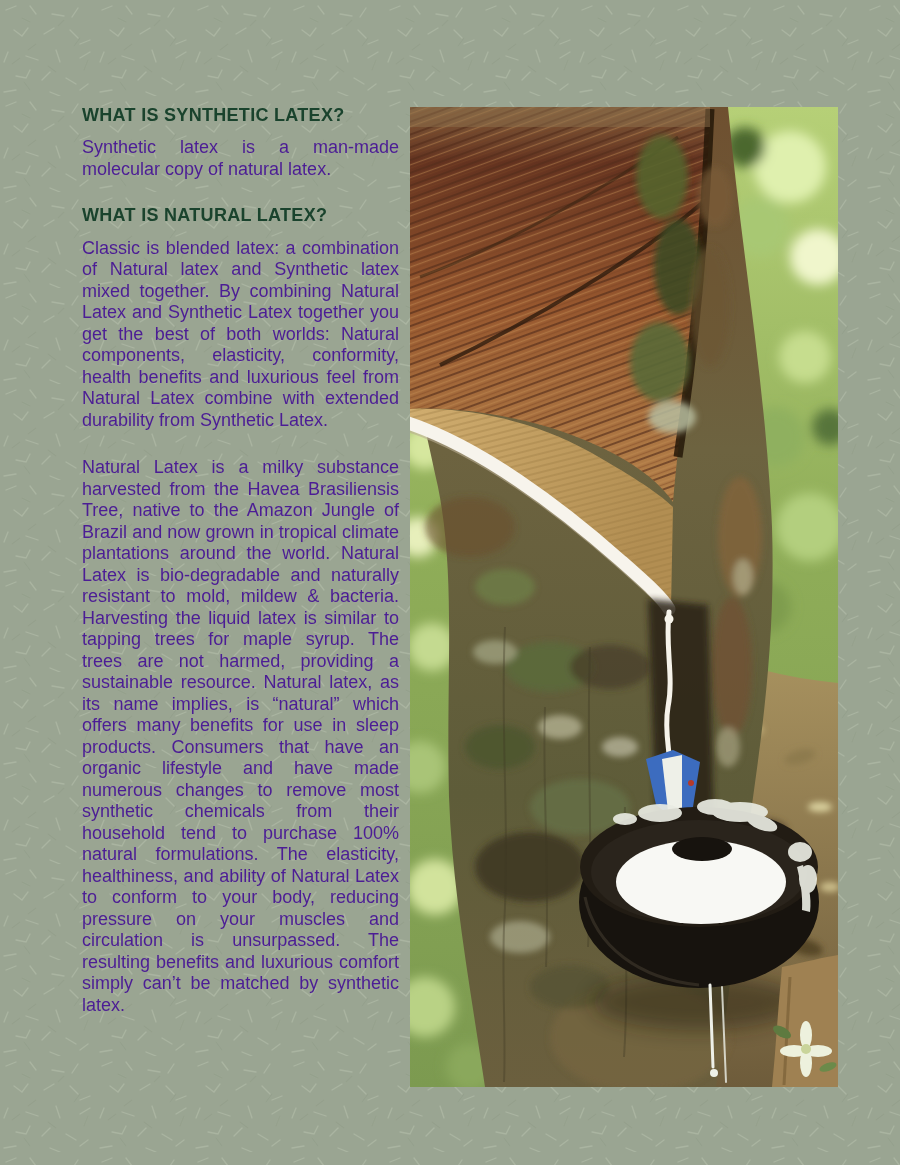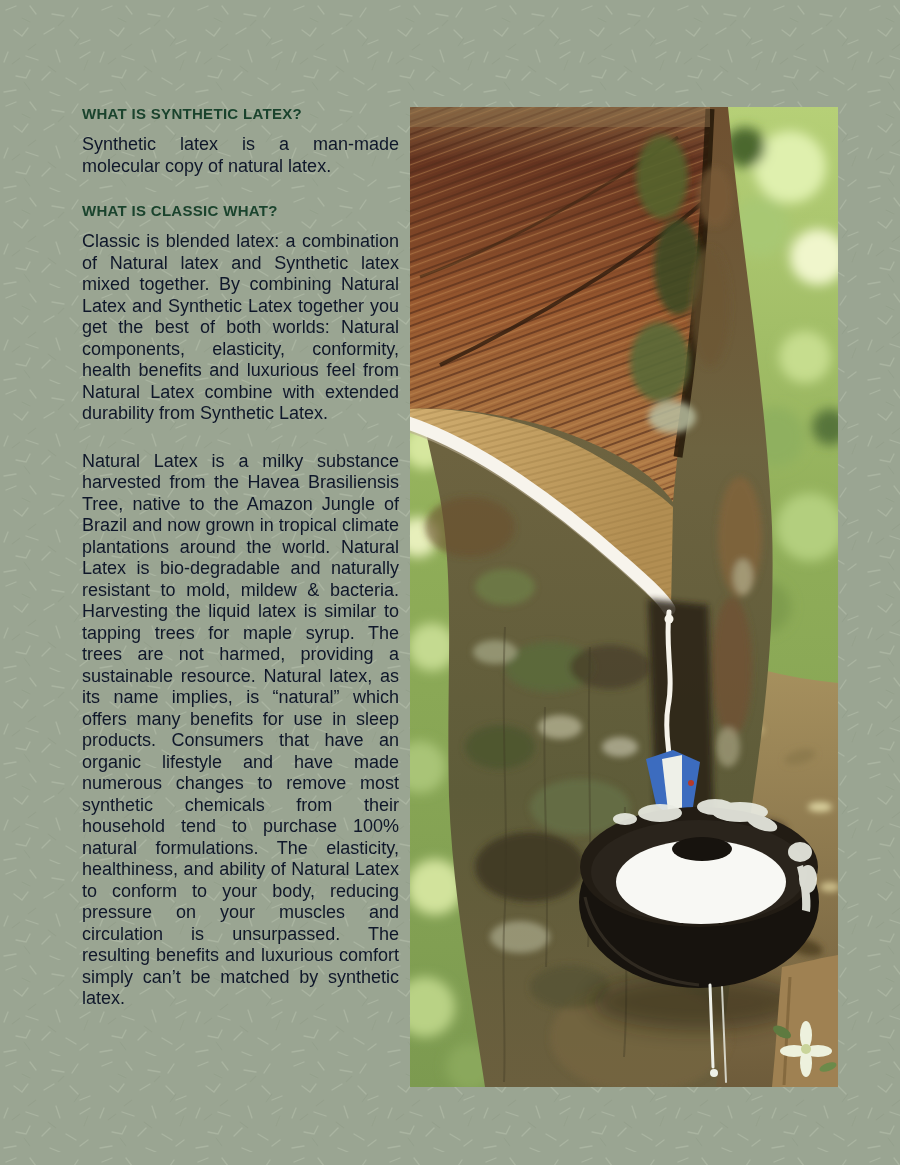--- a/index.html
+++ b/index.html
@@ -16,29 +16,29 @@
   }
   .content {
     position: absolute; inset: 0; z-index: 1;
   }
   .text-col {
     position: absolute; left: 82px; top: 106px; width: 317px;
   }
   .sec + .sec { margin-top: 26px; }
   .sec h2 {
     font-family: "Liberation Sans", sans-serif;
-    font-size: 15px; line-height: 1.08; font-weight: bold;
+    font-size: 18px; line-height: 1.08; font-weight: bold;
     letter-spacing: 0.3px;
     color: #1a432d;
     margin: 0 0 12px 0;
   }
   .sec p {
     font-family: "Liberation Sans", sans-serif;
     font-size: 18px; line-height: 21.5px;
-    color: #0f172a;
+    color: #4c1d95;
     text-align: justify;
     margin: 0;
   }
   .photo {
     position: absolute; left: 410px; top: 107px;
     width: 428px; height: 980px; margin: 0;
   }
   .photo svg { display: block; }
 </style>
 </head>
@@ -84,21 +84,21 @@
 </svg>
 
 <main class="content">
 
   <div class="text-col">
     <section class="sec">
       <h2>WHAT IS SYNTHETIC LATEX?</h2>
       <p>Synthetic latex is a man-made molecular copy of natural latex.</p>
     </section>
     <section class="sec">
-      <h2>WHAT IS CLASSIC WHAT?</h2>
+      <h2>WHAT IS NATURAL LATEX?</h2>
       <p>Classic is blended latex: a combination of Natural latex and Synthetic latex mixed together. By combining Natural Latex and Synthetic Latex together you get the best of both worlds: Natural components, elasticity, conformity, health benefits and luxurious feel from Natural Latex combine with extended durability from Synthetic Latex.</p>
     </section>
     <section class="sec">
       <p>Natural Latex is a milky substance harvested from the Havea Brasiliensis Tree, native to the Amazon Jungle of Brazil and now grown in tropical climate plantations around the world. Natural Latex is bio-degradable and naturally resistant to mold, mildew &amp; bacteria. Harvesting the liquid latex is similar to tapping trees for maple syrup. The trees are not harmed, providing a sustainable resource. Natural latex, as its name implies, is “natural” which offers many benefits for use in sleep products. Consumers that have an organic lifestyle and have made numerous changes to remove most synthetic chemicals from their household tend to purchase 100% natural formulations. The elasticity, healthiness, and ability of Natural Latex to conform to your body, reducing pressure on your muscles and circulation is unsurpassed. The resulting benefits and luxurious comfort simply can’t be matched by synthetic latex.</p>
     </section>
   </div>
 
   <figure class="photo">
     <svg viewBox="0 0 428 980" width="428" height="980">
       <defs>

